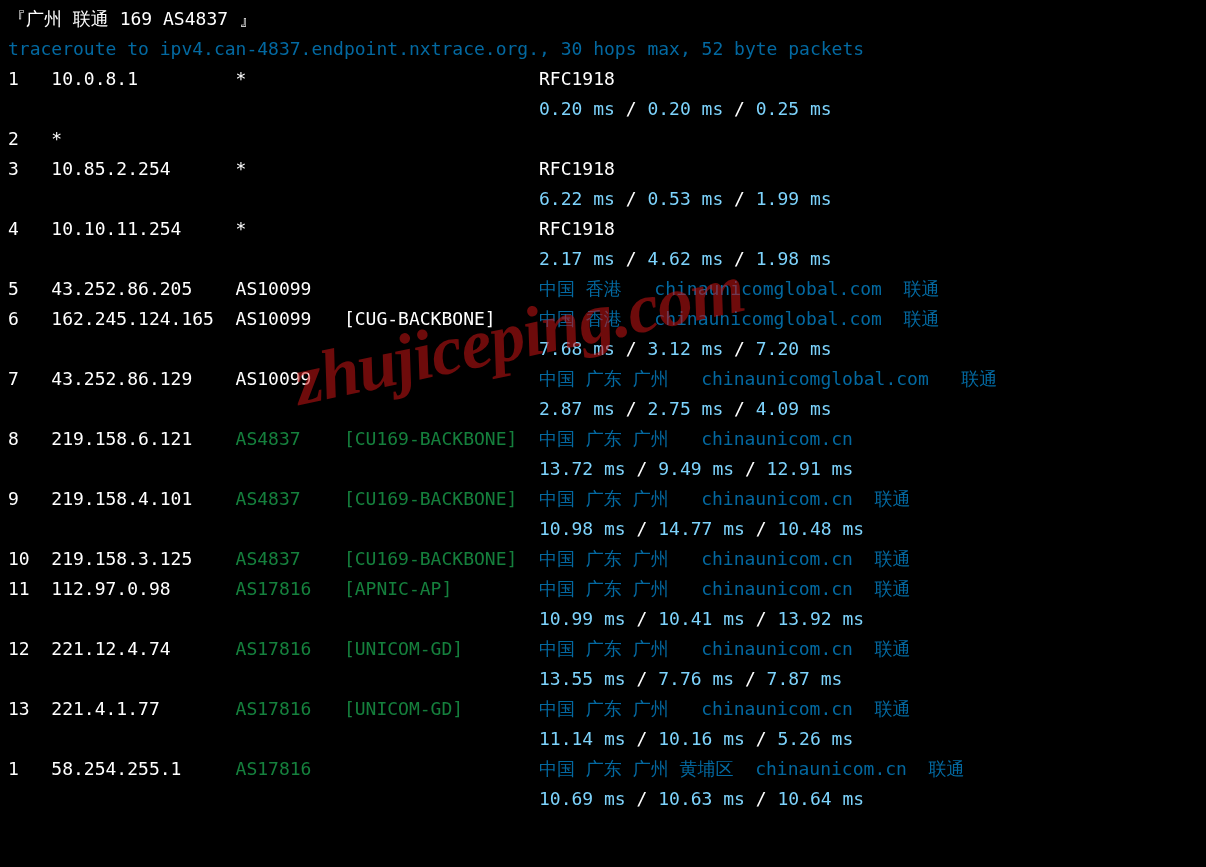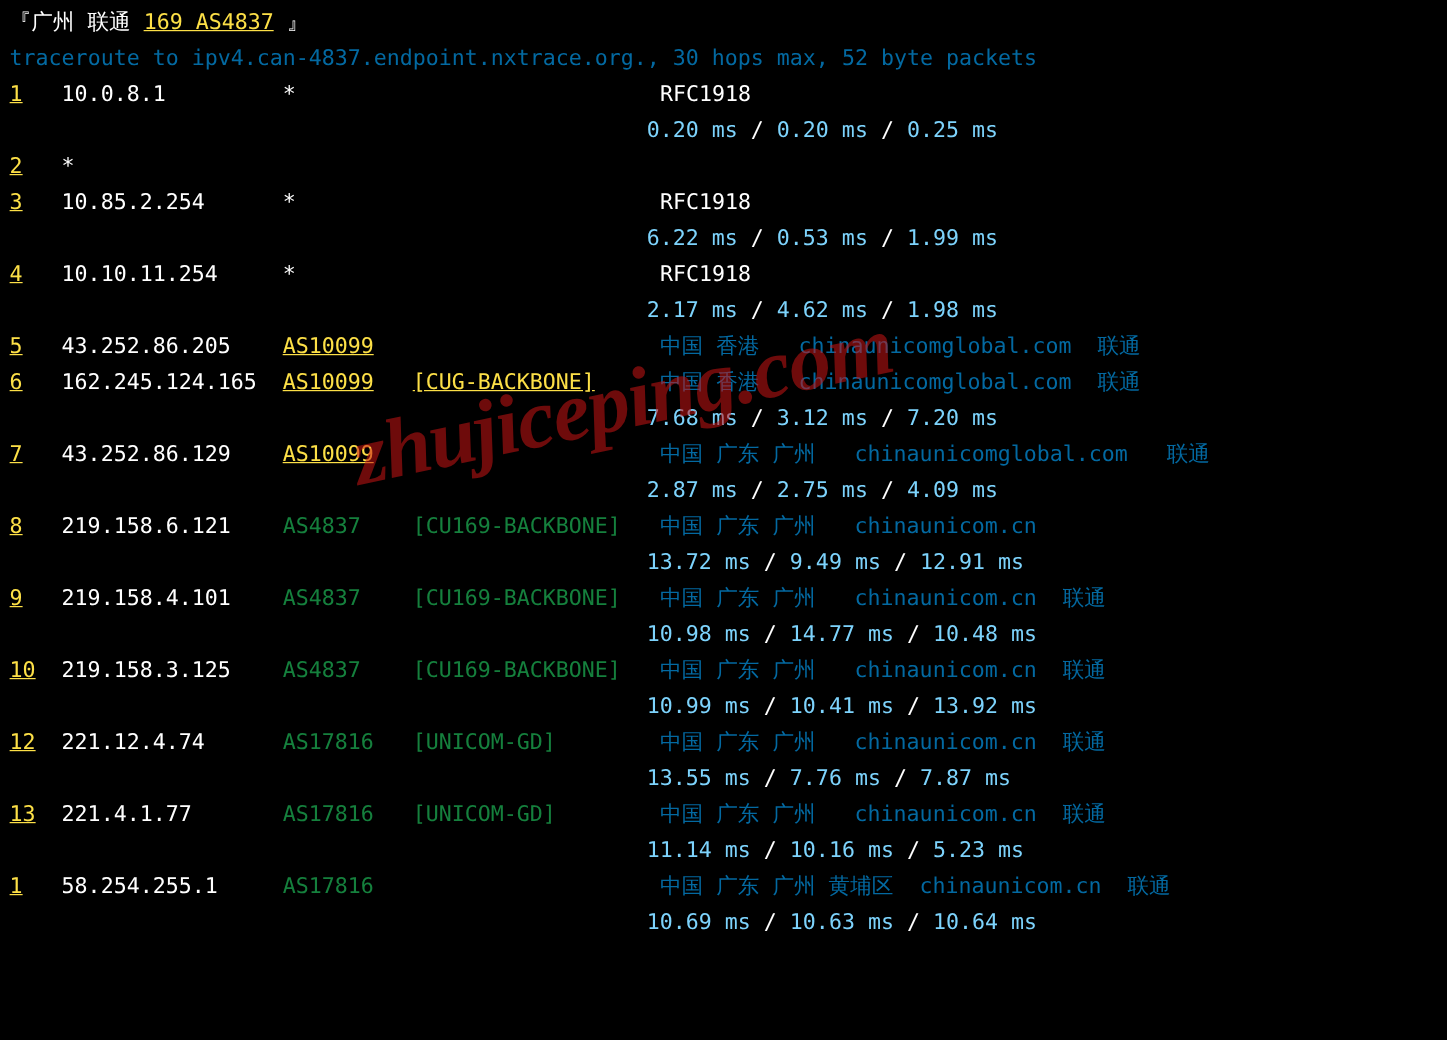--- a/index.html
+++ b/index.html
@@ -17,29 +17,29 @@
     color: #fff;
     padding: 4px 8px;
     box-sizing: border-box;
     position: relative;
   }
   .row {
     white-space: pre;
   }
   .white   { color: #ffffff; }
   .grey    { color: #0369a1; }
-  .yellow  { color: #fde047; text-decoration: underline; }
+  .yellow  { color: #ffffff; }
   .green   { color: #15803d; }
   .cyan    { color: #7dd3fc; }
 
   .col-hop   { display: inline-block; width: 4ch; }
   .col-ip    { display: inline-block; width: 17ch; }
   .col-asn   { display: inline-block; width: 10ch; }
   .col-net   { display: inline-block; width: 18ch; }
-  .col-geo   { display: inline-block; margin-left: 11px; }
+  .col-geo   { display: inline-block; }
 
   .watermark {
     position: absolute;
     top: 320px;
     left: 290px;
     font-size: 70px;
     font-weight: 700;
     font-style: italic;
     font-family: Georgia, "Times New Roman", serif;
     color: rgba(200, 20, 20, 0.55);
@@ -66,22 +66,23 @@
     <div class="row"><span class="col-hop yellow">5</span><span class="col-ip white">43.252.86.205</span><span class="col-asn yellow">AS10099</span><span class="col-net white"></span><span class="col-geo grey">中国 香港   chinaunicomglobal.com  联通</span></div>
     <div class="row"><span class="col-hop yellow">6</span><span class="col-ip white">162.245.124.165</span><span class="col-asn yellow">AS10099</span><span class="col-net yellow">[CUG-BACKBONE]</span><span class="col-geo grey">中国 香港   chinaunicomglobal.com  联通</span></div>
     <div class="row"><span style="display: inline-block; width: 49ch;"></span><span class="cyan">7.68 ms</span><span class="white"> / </span><span class="cyan">3.12 ms</span><span class="white"> / </span><span class="cyan">7.20 ms</span></div>
     <div class="row"><span class="col-hop yellow">7</span><span class="col-ip white">43.252.86.129</span><span class="col-asn yellow">AS10099</span><span class="col-net white"></span><span class="col-geo grey">中国 广东 广州   chinaunicomglobal.com   联通</span></div>
     <div class="row"><span style="display: inline-block; width: 49ch;"></span><span class="cyan">2.87 ms</span><span class="white"> / </span><span class="cyan">2.75 ms</span><span class="white"> / </span><span class="cyan">4.09 ms</span></div>
     <div class="row"><span class="col-hop yellow">8</span><span class="col-ip white">219.158.6.121</span><span class="col-asn green">AS4837</span><span class="col-net green">[CU169-BACKBONE]</span><span class="col-geo grey">中国 广东 广州   chinaunicom.cn</span></div>
     <div class="row"><span style="display: inline-block; width: 49ch;"></span><span class="cyan">13.72 ms</span><span class="white"> / </span><span class="cyan">9.49 ms</span><span class="white"> / </span><span class="cyan">12.91 ms</span></div>
     <div class="row"><span class="col-hop yellow">9</span><span class="col-ip white">219.158.4.101</span><span class="col-asn green">AS4837</span><span class="col-net green">[CU169-BACKBONE]</span><span class="col-geo grey">中国 广东 广州   chinaunicom.cn  联通</span></div>
     <div class="row"><span style="display: inline-block; width: 49ch;"></span><span class="cyan">10.98 ms</span><span class="white"> / </span><span class="cyan">14.77 ms</span><span class="white"> / </span><span class="cyan">10.48 ms</span></div>
     <div class="row"><span class="col-hop yellow">10</span><span class="col-ip white">219.158.3.125</span><span class="col-asn green">AS4837</span><span class="col-net green">[CU169-BACKBONE]</span><span class="col-geo grey">中国 广东 广州   chinaunicom.cn  联通</span></div>
+    <div class="row"><span class="col-hop yellow">11</span><span class="col-ip white">112.97.0.98</span><span class="col-asn green">AS17816</span><span class="col-net green">[APNIC-AP]</span><span class="col-geo grey">中国 广东 广州   chinaunicom.cn  联通</span></div>
     <div class="row"><span style="display: inline-block; width: 49ch;"></span><span class="cyan">10.99 ms</span><span class="white"> / </span><span class="cyan">10.41 ms</span><span class="white"> / </span><span class="cyan">13.92 ms</span></div>
     <div class="row"><span class="col-hop yellow">12</span><span class="col-ip white">221.12.4.74</span><span class="col-asn green">AS17816</span><span class="col-net green">[UNICOM-GD]</span><span class="col-geo grey">中国 广东 广州   chinaunicom.cn  联通</span></div>
     <div class="row"><span style="display: inline-block; width: 49ch;"></span><span class="cyan">13.55 ms</span><span class="white"> / </span><span class="cyan">7.76 ms</span><span class="white"> / </span><span class="cyan">7.87 ms</span></div>
     <div class="row"><span class="col-hop yellow">13</span><span class="col-ip white">221.4.1.77</span><span class="col-asn green">AS17816</span><span class="col-net green">[UNICOM-GD]</span><span class="col-geo grey">中国 广东 广州   chinaunicom.cn  联通</span></div>
-    <div class="row"><span style="display: inline-block; width: 49ch;"></span><span class="cyan">11.14 ms</span><span class="white"> / </span><span class="cyan">10.16 ms</span><span class="white"> / </span><span class="cyan">5.23 ms</span></div>
+    <div class="row"><span style="display: inline-block; width: 49ch;"></span><span class="cyan">11.14 ms</span><span class="white"> / </span><span class="cyan">10.16 ms</span><span class="white"> / </span><span class="cyan">5.26 ms</span></div>
     <div class="row"><span class="col-hop yellow">1</span><span class="col-ip white">58.254.255.1</span><span class="col-asn green">AS17816</span><span class="col-net white"></span><span class="col-geo grey">中国 广东 广州 黄埔区  chinaunicom.cn  联通</span></div>
     <div class="row"><span style="display: inline-block; width: 49ch;"></span><span class="cyan">10.69 ms</span><span class="white"> / </span><span class="cyan">10.63 ms</span><span class="white"> / </span><span class="cyan">10.64 ms</span></div>
   </div>
 
 <div class="watermark">zhujiceping.com</div>
 
 </body></html>

